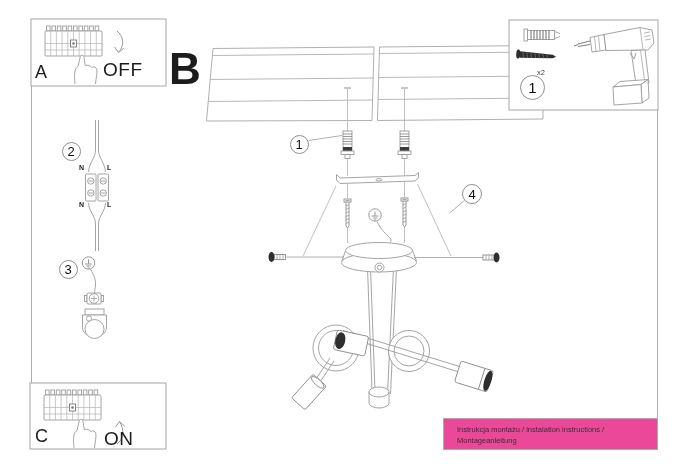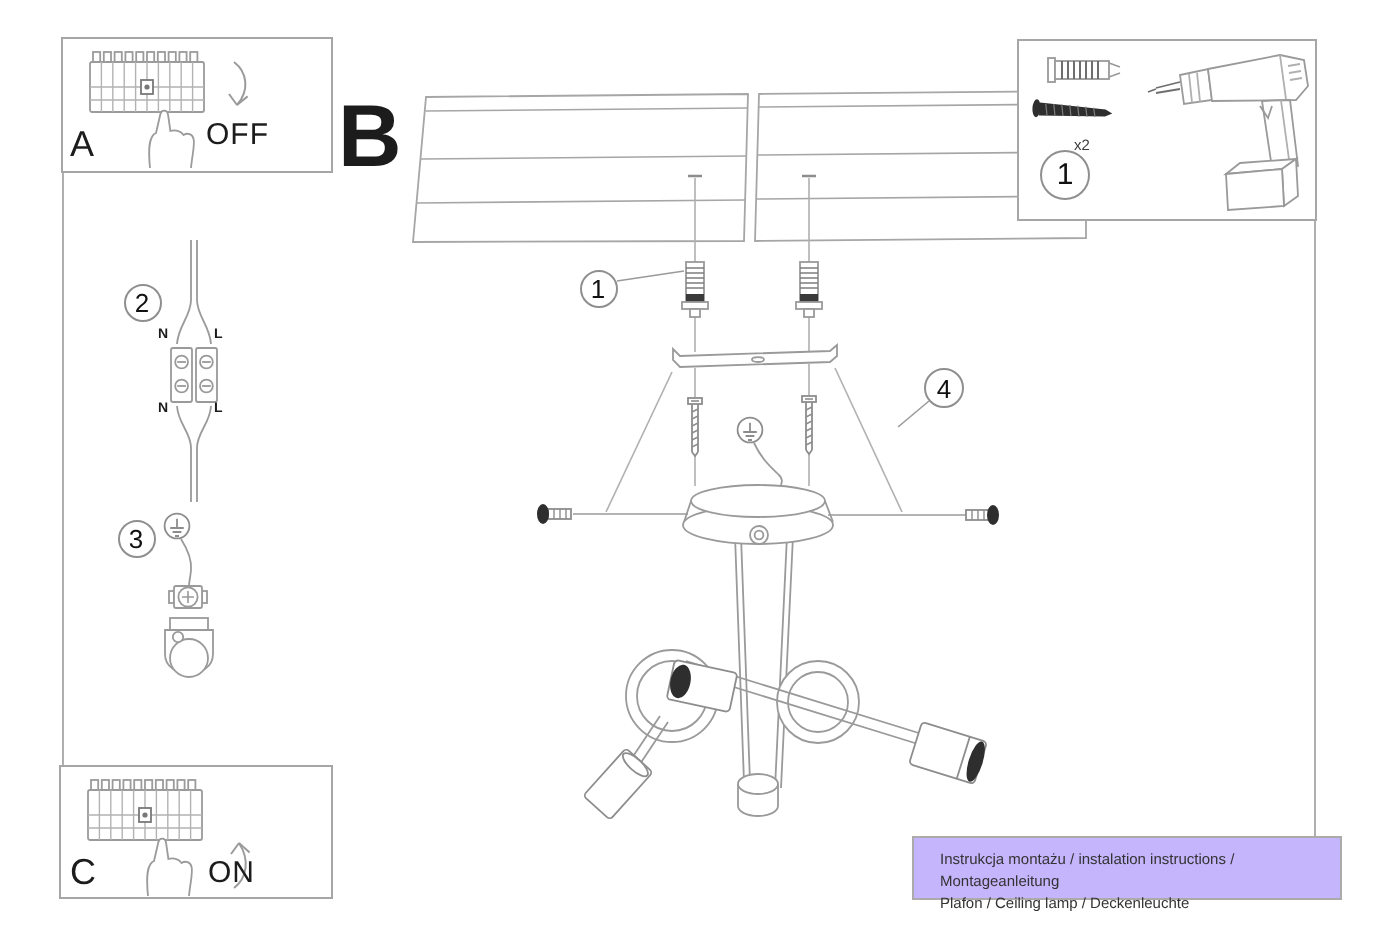--- a/index.html
+++ b/index.html
@@ -2,31 +2,31 @@
 <html><head>
 <meta charset="utf-8">
 <style>
   html,body{margin:0;padding:0;background:#fff;}
   #page{position:relative;width:688px;height:472px;background:#fff;overflow:hidden;
         font-family:"Liberation Sans", sans-serif;color:#1c1c1c;}
   #art{position:absolute;left:0;top:0;}
   .t{position:absolute;white-space:nowrap;line-height:1;color:#1c1c1c;}
   .big-letter{font-size:44px;font-weight:700;letter-spacing:0;}
   .panel-letter{font-size:18px;}
-  .state-label{font-size:15px;letter-spacing:.5px;text-align:right;}
+  .state-label{font-size:19px;letter-spacing:.5px;text-align:right;}
   .wire-label{font-size:7px;font-weight:700;}
   .qty-label{font-size:7.5px;color:#3a3a3a;margin-top:28px;}
   .callout{position:absolute;border:1px solid #8f8f8f;border-radius:50%;background:#fff;
            display:flex;align-items:center;justify-content:center;
            font-size:13px;color:#111;box-sizing:border-box;}
   .callout.sm{width:19px;height:19px;}
   .callout.md{width:20px;height:20px;}
   .callout.lg{width:25px;height:25px;font-size:15px;}
-  #footer-box{position:absolute;left:456px;top:418px;width:215px;height:32px;
-              border:1px solid #ababab;box-sizing:border-box;background:#c4b5fd;
+  #footer-box{position:absolute;left:443px;top:418px;width:215px;height:32px;
+              border:1px solid #ababab;box-sizing:border-box;background:#ec4899;
               padding:5px 0 0 13px;}
   #footer-box .fline{font-size:7.5px;line-height:11px;color:#333;}
 </style>
 </head>
 <body>
 
 <div id="page">
 
   <svg id="art" width="688" height="472" viewBox="0 0 688 472">
     <defs>
@@ -276,16 +276,15 @@
   <div class="callout sm" style="left:58.5px;top:259.5px">3</div>
 
   <div class="callout sm" style="left:289.5px;top:135px">1</div>
   <div class="callout md" style="left:462px;top:184px">4</div>
 
   <div class="callout lg" style="left:520px;top:75px">1</div>
   <span class="t qty-label" style="left:537px;top:41px">x2</span>
 
   <div id="footer-box">
     <div class="fline">Instrukcja montażu / instalation instructions / Montageanleitung</div>
-    <div class="fline">Plafon / Ceiling lamp / Deckenleuchte</div>
   </div>
 
 </div>
 
 </body></html>

